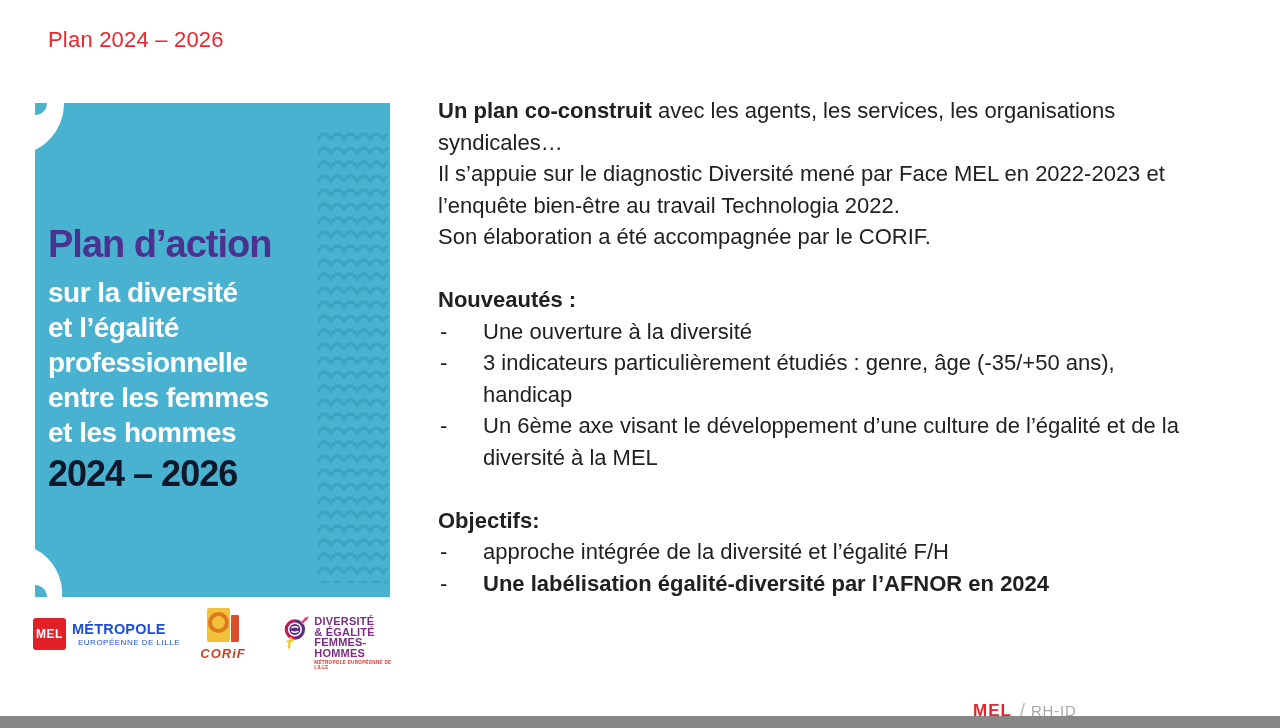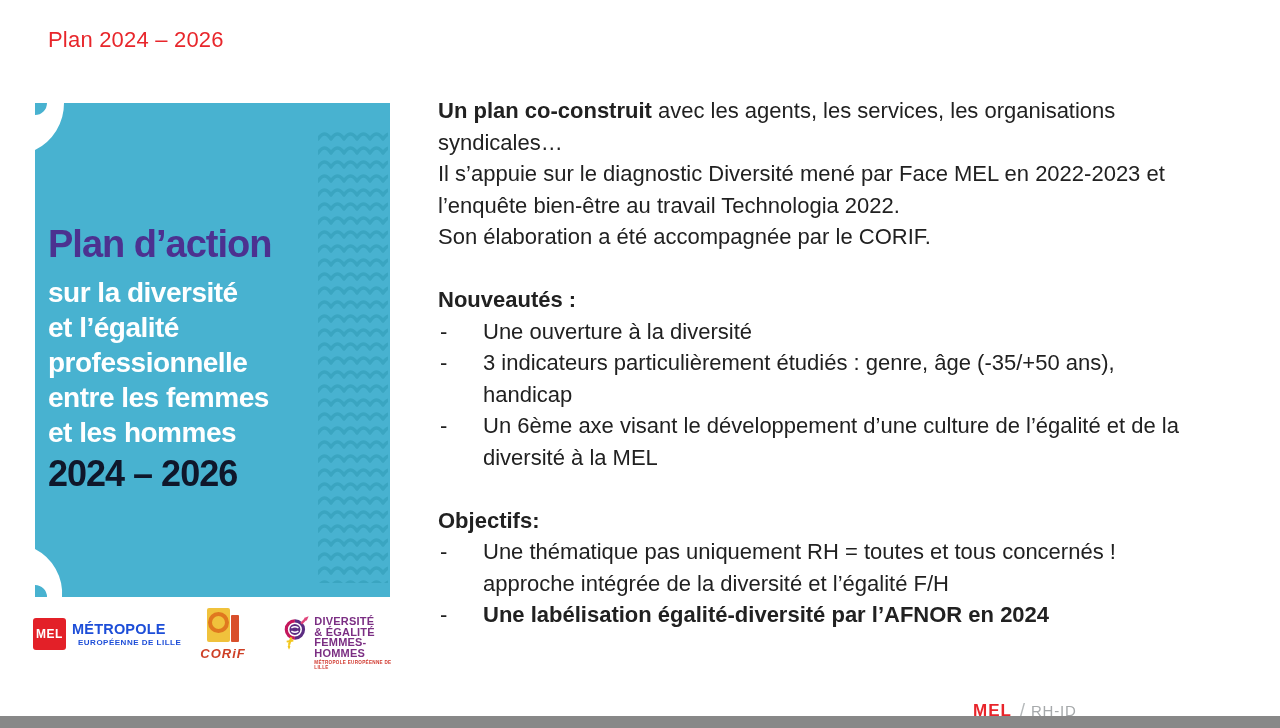--- a/index.html
+++ b/index.html
@@ -41,21 +41,21 @@
   .logos { position:absolute; left:33px; top:608px; width:362px; height:58px; }
 
   .mel-logo { position:absolute; left:0; top:10px; display:flex; align-items:center; }
   .mel-box {
     width:33px; height:32px; background:#e32028; border-radius:3px;
     color:#fff; font-weight:700; font-size:12px; letter-spacing:0.5px;
     display:flex; align-items:center; justify-content:center;
   }
   .mel-text { margin-left:6px; color:#1d4ed8; }
   .mel-text .l1 { font-size:14.5px; font-weight:700; letter-spacing:0.2px; }
-  .mel-text .l2 { font-size:8px; font-weight:700; letter-spacing:0.5px; margin-top:1px;padding-left:6px; }
+  .mel-text .l2 { font-size:8px; font-weight:400; letter-spacing:0.5px; margin-top:1px;padding-left:6px; }
 
   .corif-logo { position:absolute; left:165px; top:0; width:50px; text-align:center; }
   .corif-mark { display:inline-flex; align-items:flex-start; height:38px; }
   .corif-yellow {
     width:23px; height:34px; background:#f0c23c; border-radius:2px;
     display:flex; justify-content:center; padding-top:4px; box-sizing:border-box;
   }
   .corif-ring { width:13px; height:13px; border:4px solid #e0781f; border-radius:50%; }
   .corif-red { width:8px; height:27px; background:#d94f2b; margin-left:1px; margin-top:7px; border-radius:1px; }
   .corif-label {
@@ -191,21 +191,20 @@
     </div>
     <div class="bullet">
       <span class="dash">-</span>
       <span class="bl">Un 6ème axe visant le développement d’une culture de l’égalité et de la</span>
       <span class="bl">diversité à la MEL</span>
     </div>
 
     <div class="sec-heading">Objectifs:</div>
     <div class="bullet">
       <span class="dash">-</span>
-      <span class="bl">Une thématique pas uniquement RH =  toutes et tous concernés !</span>
       <span class="bl">approche intégrée de la diversité et l’égalité F/H</span>
     </div>
     <div class="bullet bold">
       <span class="dash">-</span>
       <span class="bl">Une labélisation égalité-diversité par l’AFNOR en 2024</span>
     </div>
 
   </div>
 
   <div class="footer">

